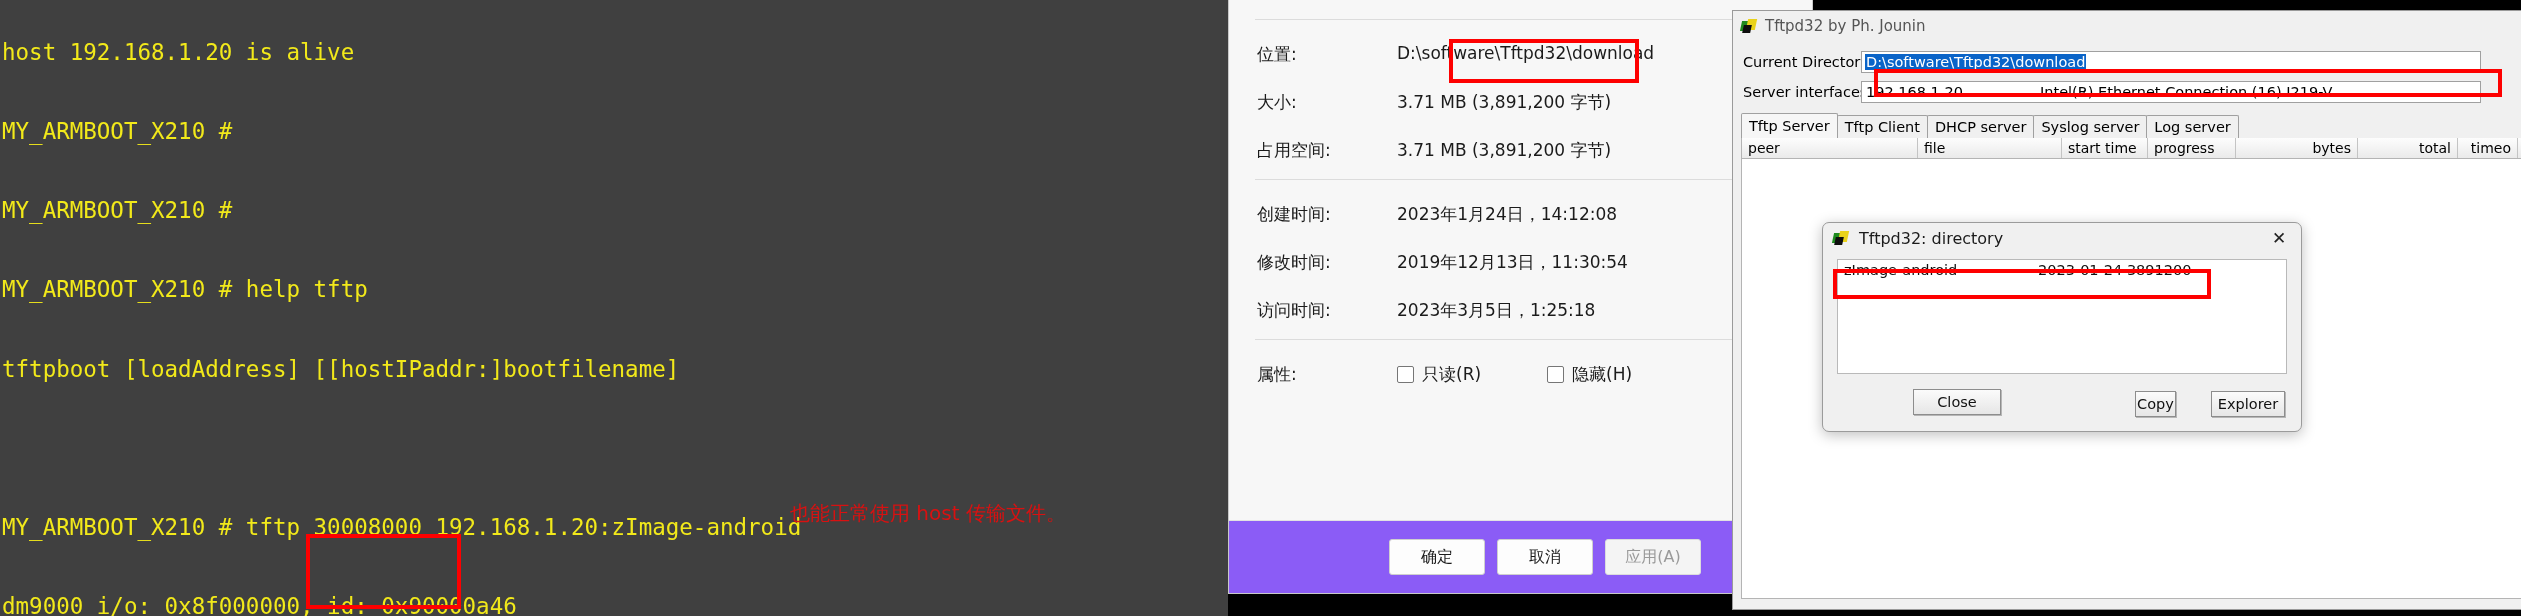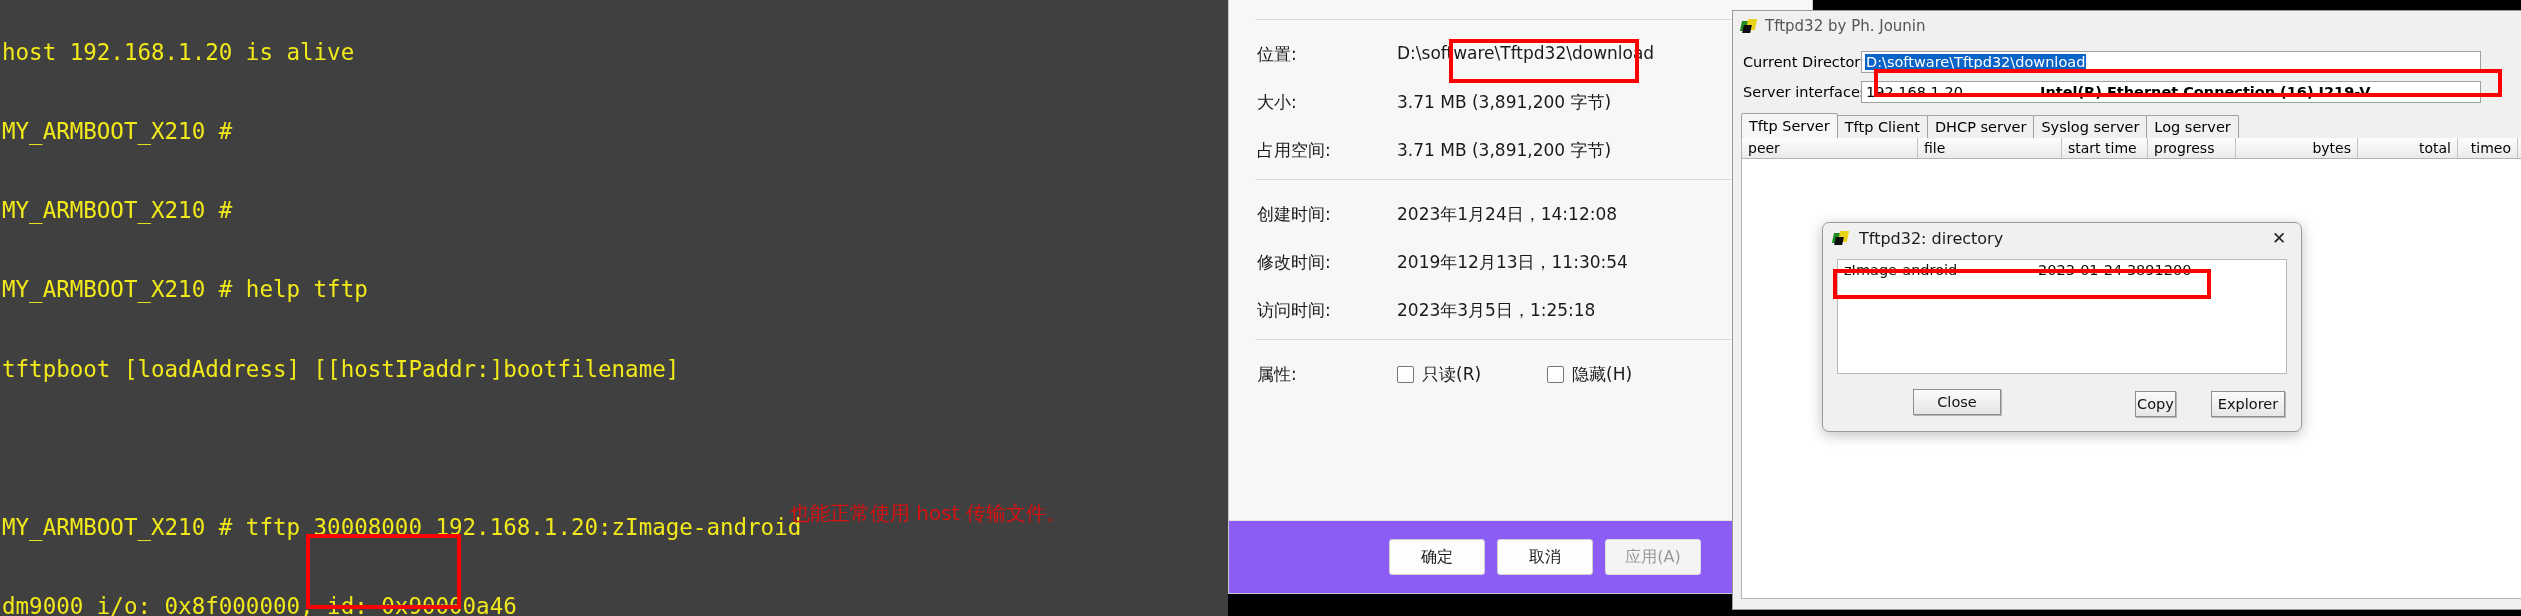--- a/index.html
+++ b/index.html
@@ -93,21 +93,21 @@
   .tftp-icon .g3{left:2px;top:6px;width:8px;height:8px;background:#0d0d0d;transform:skewX(-12deg);}
 
   .fieldrow{position:absolute;left:10px;height:24px;font-size:14.5px;}
   .fieldlbl{position:absolute;left:0;top:3px;white-space:nowrap;}
   .textbox{
     position:absolute;height:22px;border:1px solid #a0a0a0;background:#fff;
     box-sizing:border-box;font-size:14.5px;display:flex;align-items:center;padding-left:3px;overflow:hidden;
   }
   .selhl{background:#0a64c8;color:#fff;padding:0 1px;}
   .iface-ip{position:absolute;left:4px;top:2px;}
-  .iface-name{position:absolute;left:178px;top:2px;white-space:nowrap;font-weight:bold;}
+  .iface-name{position:absolute;left:178px;top:2px;white-space:nowrap;}
 
   .tabstrip{position:absolute;left:8px;top:103px;height:24px;display:flex;align-items:flex-end;}
   .tab{
     height:22px;border:1px solid #a0a0a0;border-bottom:none;background:#f0f0f0;
     padding:0 7px;display:flex;align-items:center;font-size:14.5px;margin-right:-1px;
     border-radius:2px 2px 0 0;
   }
   .tab.active{background:#f6f6f6;height:24px;}
 
   .gridhdr{

